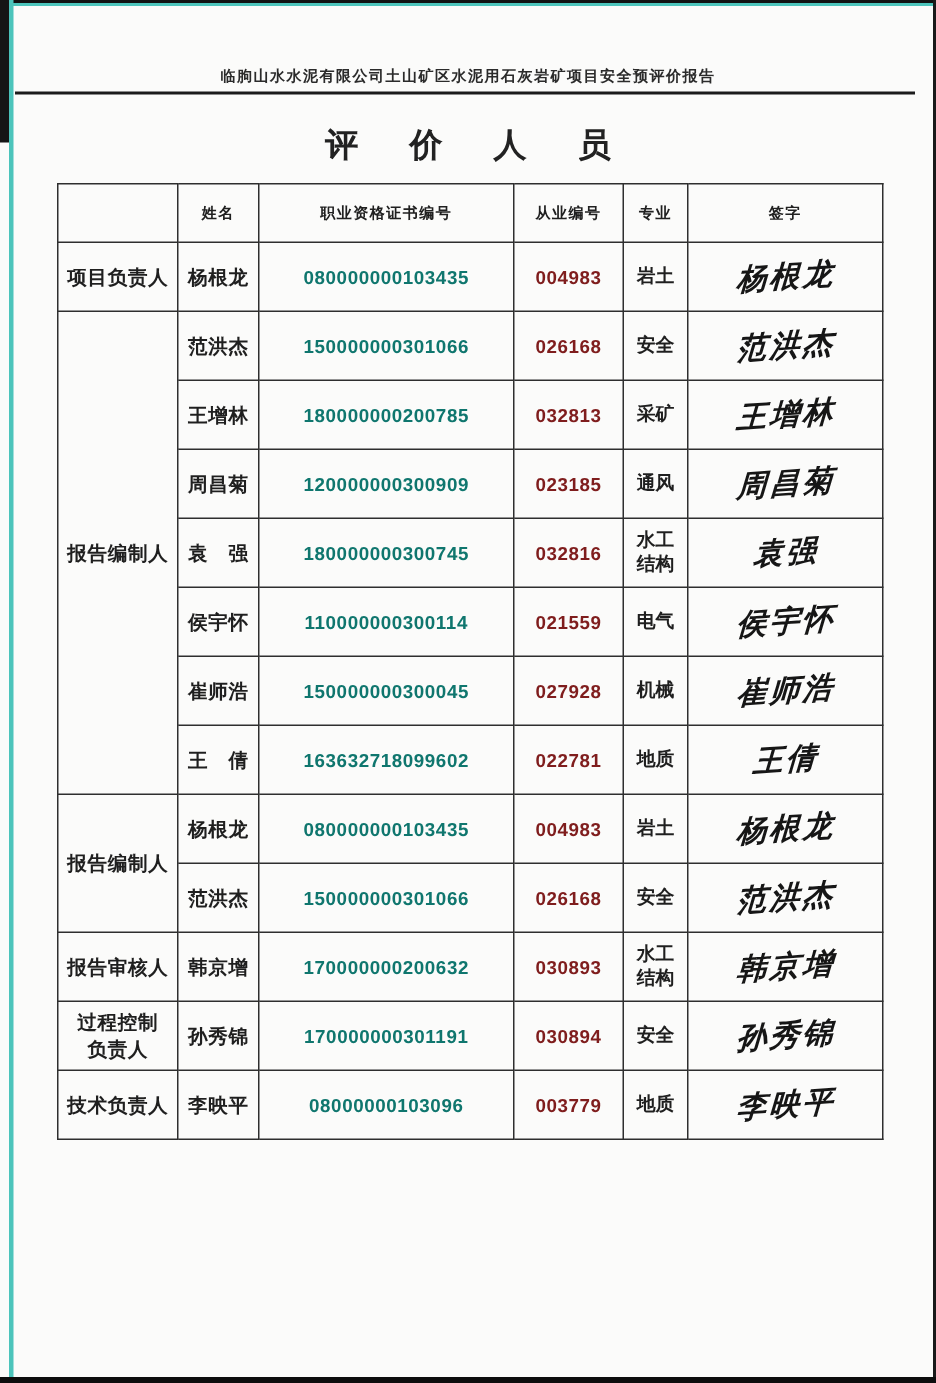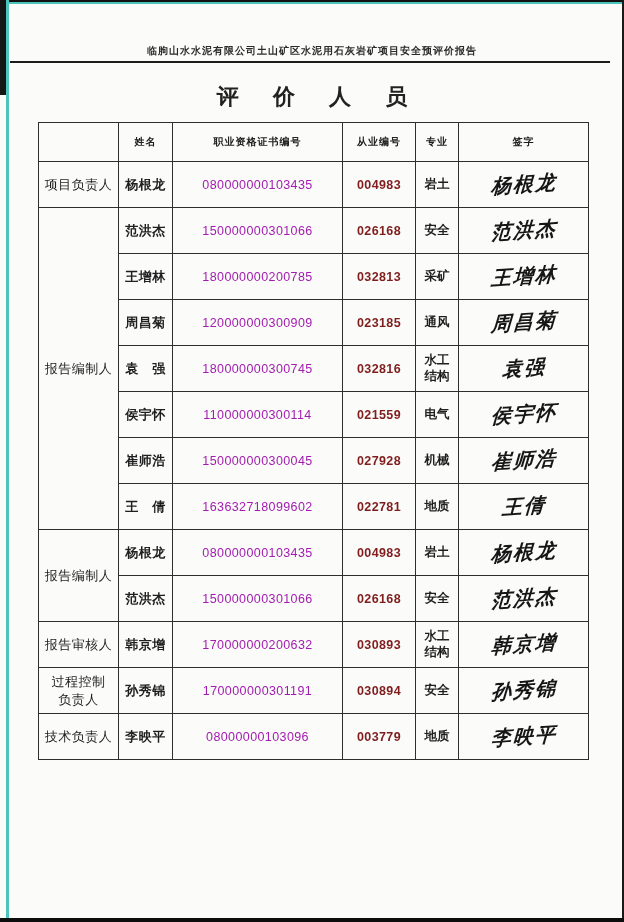--- a/index.html
+++ b/index.html
@@ -40,23 +40,23 @@
     position:absolute; left:38px; top:122px; width:550px;
     border-collapse:collapse; table-layout:fixed;
   }
   .personnel th, .personnel td {
     border:1.6px solid #2e2e2e;
     text-align:center; vertical-align:middle;
     padding:2px 3px; overflow:visible;
   }
   .personnel thead th { height:34px; font-size:10px; font-weight:700; color:#202020; letter-spacing:1px; }
   .personnel tbody td { height:41px; }
-  td.role  { font-size:13px;  font-weight:400; white-space:pre-line; line-height:1.35; letter-spacing:0.5px; }
+  td.role  { font-size:13px;  font-weight:700; white-space:pre-line; line-height:1.35; letter-spacing:0.5px; }
   td.name  { font-size:13px;  font-weight:700; letter-spacing:0.5px; }
-  td.cert  { font-size:12.5px; font-weight:400; letter-spacing:0.4px; color:#a21caf; }
+  td.cert  { font-size:12.5px; font-weight:700; letter-spacing:0.4px; color:#0f766e; }
   td.num   { font-size:12.5px; font-weight:600; letter-spacing:0.4px; color:#7f1d1d; }
   td.major { font-size:12.5px; font-weight:700; white-space:pre-line; line-height:1.25; }
   td.sigcell { height:41px; }
   .sig {
     display:inline-block;
     font-size:20px; font-weight:700; font-style:italic;
     transform:rotate(-4deg) skewX(-7deg);
     color:#161616; letter-spacing:2px; white-space:nowrap;
   }
 </style>

